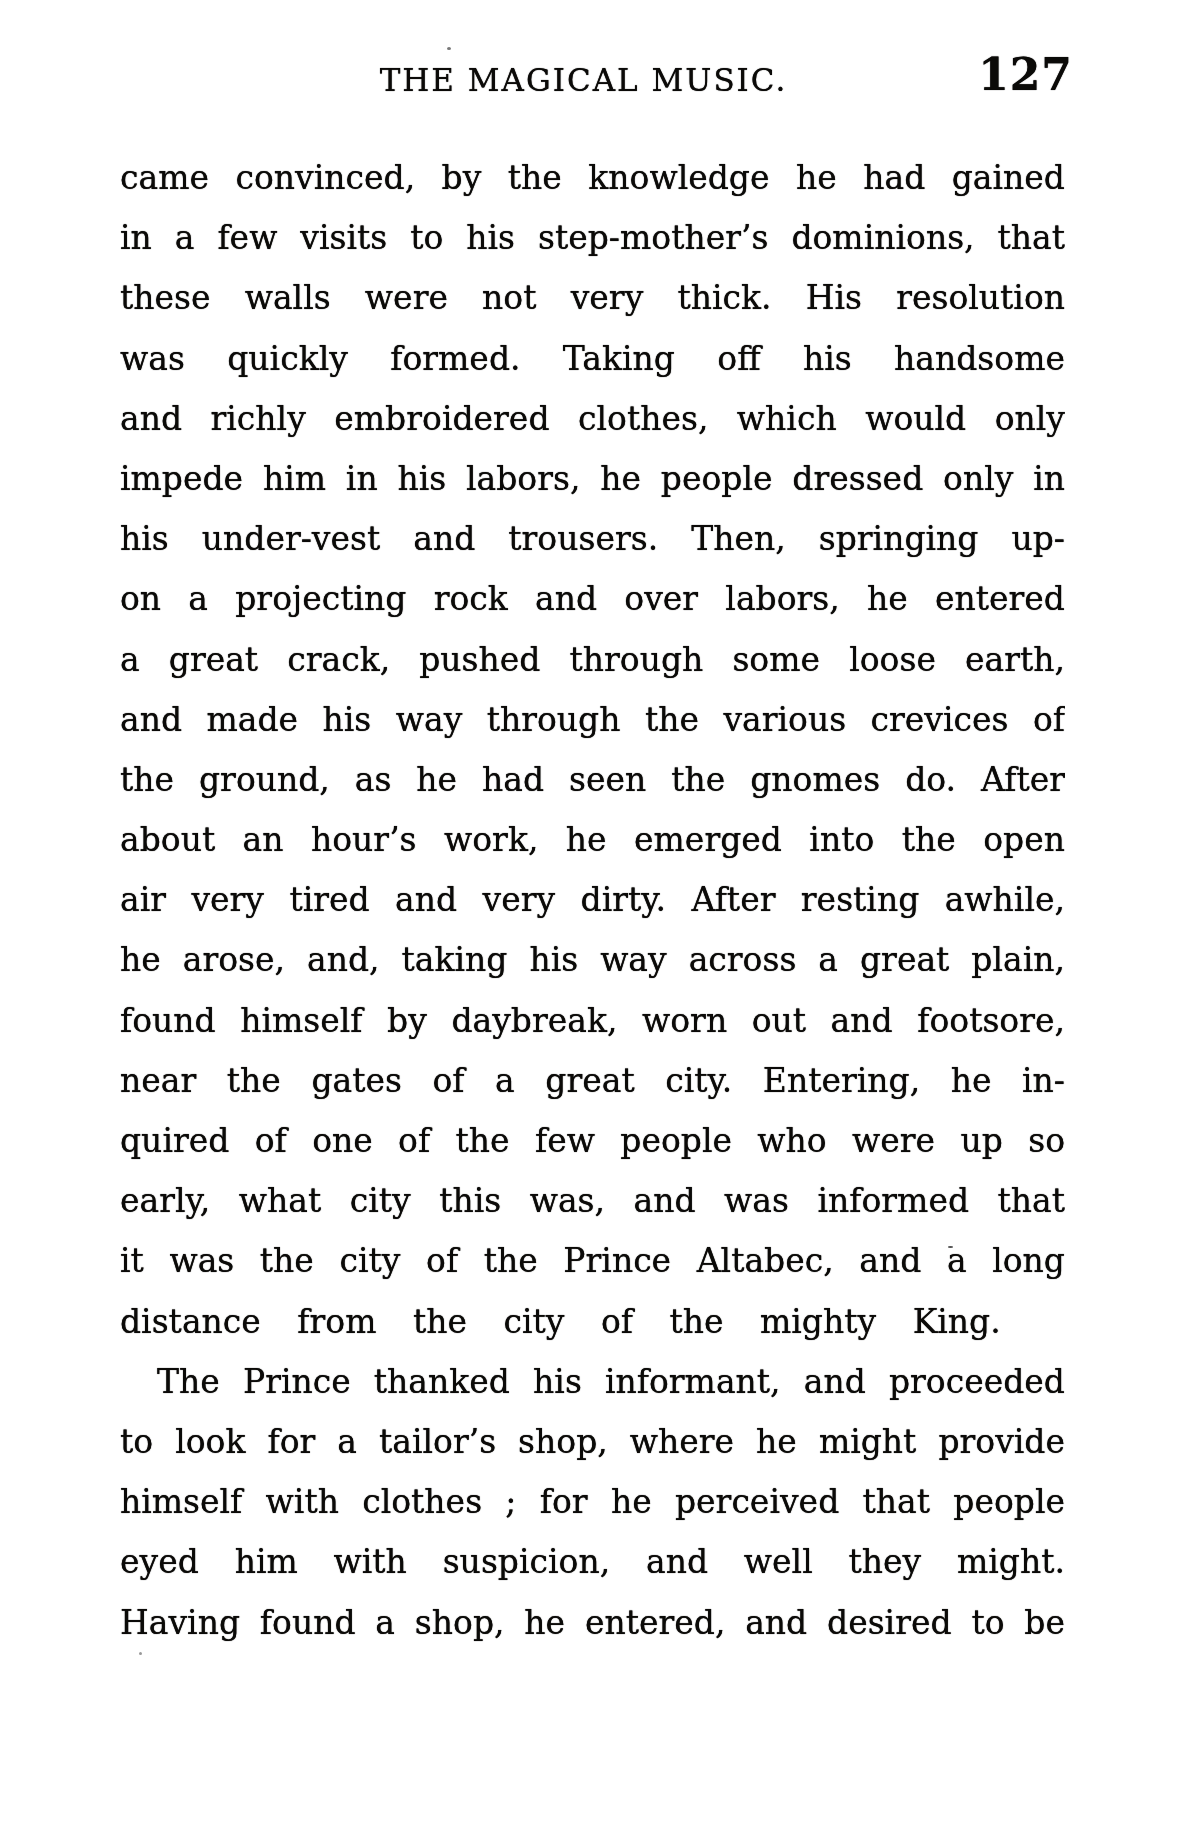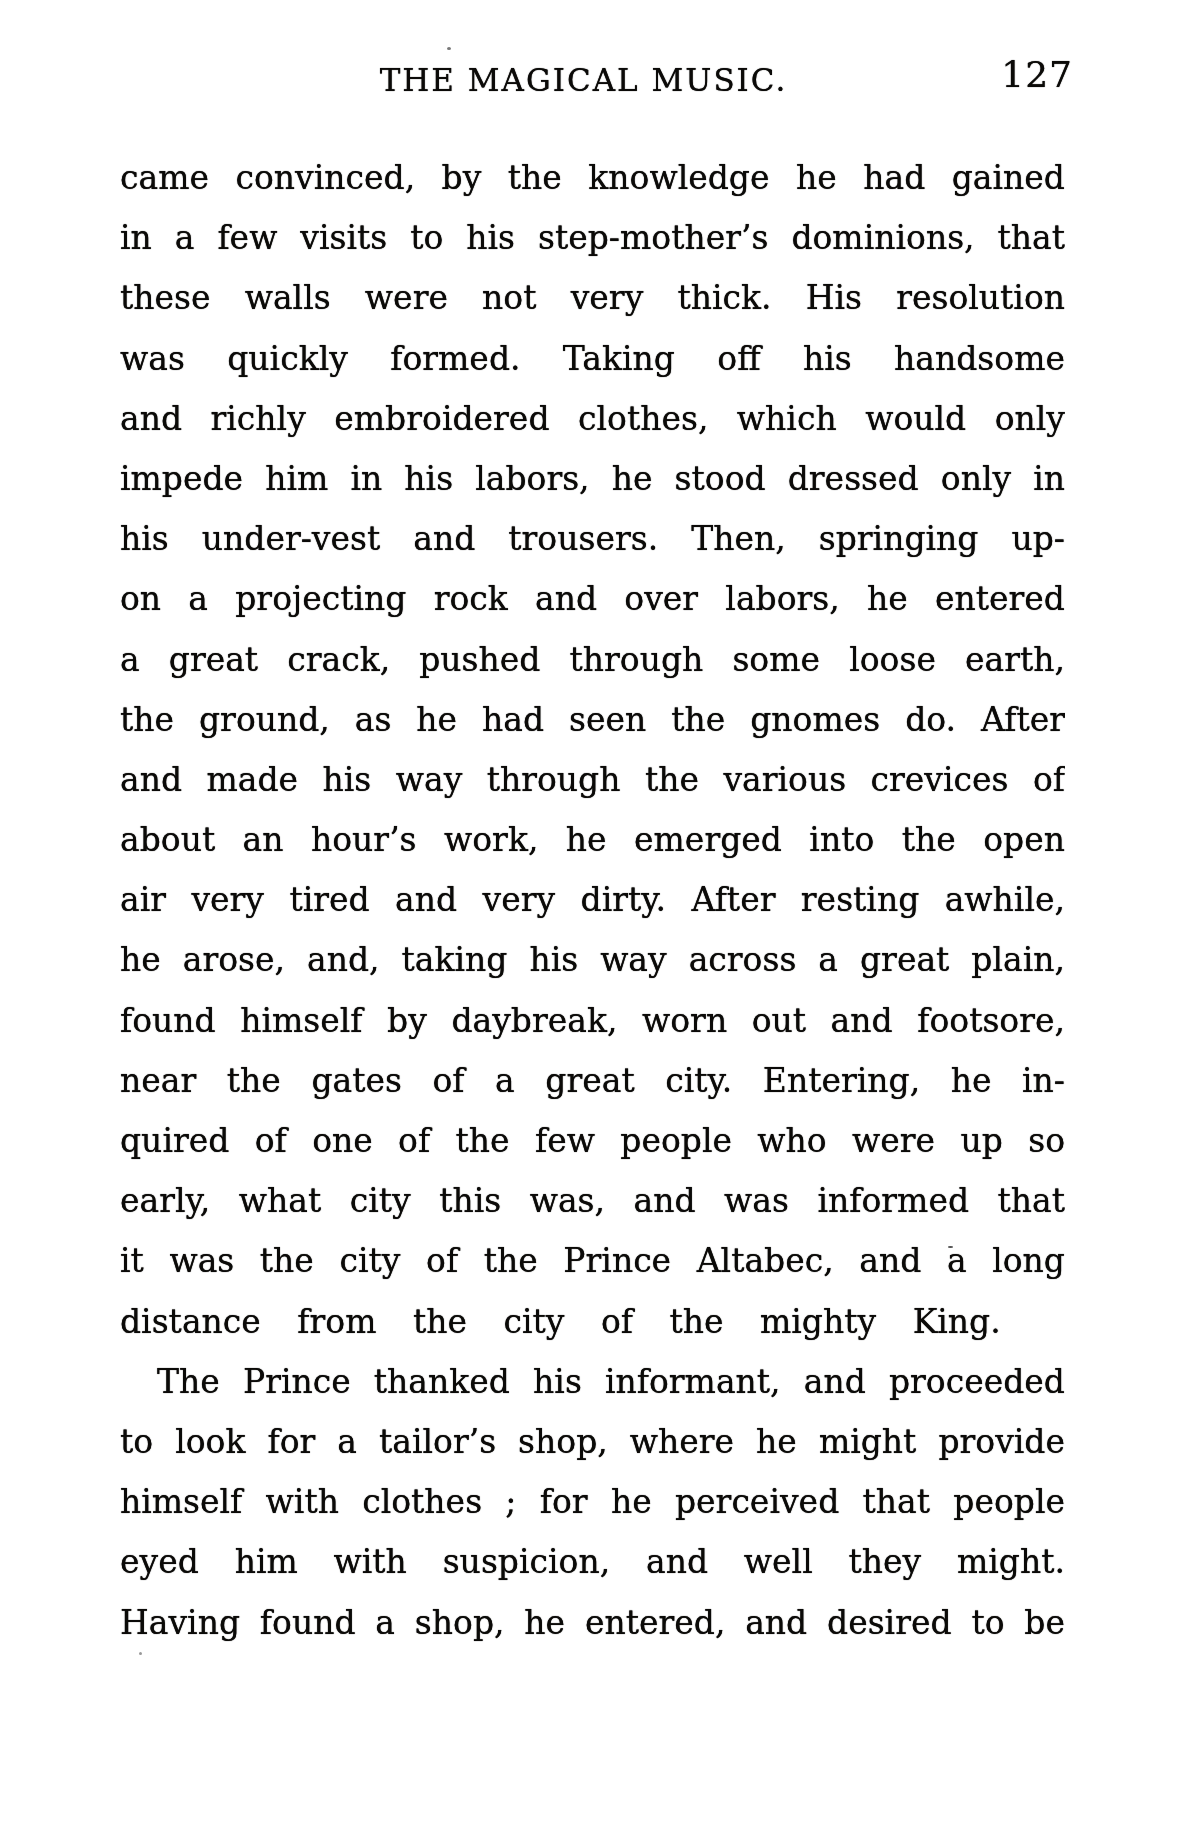--- a/index.html
+++ b/index.html
@@ -26,22 +26,22 @@
     font-size: 31px;
     letter-spacing: 2px;
     line-height: 40px;
     transform: translateX(-9px);
     text-shadow: 0 0 0.9px currentColor;
   }
   .page-number {
     position: absolute;
     top: -5px;
     right: -8px;
-    font-size: 36px;
-    font-weight: normal;
+    font-size: 44px;
+    font-weight: bold;
     letter-spacing: 1px;
     line-height: 40px;
     text-shadow: 0 0 0.9px currentColor;
   }
   .text-block {
     position: absolute;
     top: 148px;
     left: 120px;
     width: 945px;
     font-size: 33px;
@@ -76,26 +76,26 @@
     <span class="running-title">THE MAGICAL MUSIC.</span>
     <span class="page-number">127</span>
   </header>
 
   <main class="text-block">
       <div class="line just">came convinced, by the knowledge he had gained</div>
       <div class="line just">in a few visits to his step-mother’s dominions, that</div>
       <div class="line just">these walls were not very thick.  His resolution</div>
       <div class="line just">was quickly formed.  Taking off his handsome</div>
       <div class="line just">and richly embroidered clothes, which would only</div>
-      <div class="line just">impede him in his labors, he stood dressed only in</div>
+      <div class="line just">impede him in his labors, he people dressed only in</div>
       <div class="line just">his under-vest and trousers.  Then, springing up-</div>
       <div class="line just">on a projecting rock and over labors, he entered</div>
       <div class="line just">a great crack, pushed through some loose earth,</div>
+      <div class="line just">and made his way through the various crevices of</div>
       <div class="line just">the ground, as he had seen the gnomes do.  After</div>
-      <div class="line just">and made his way through the various crevices of</div>
       <div class="line just">about an hour’s work, he emerged into the open</div>
       <div class="line just">air very tired and very dirty.  After resting awhile,</div>
       <div class="line just">he arose, and, taking his way across a great plain,</div>
       <div class="line just">found himself by daybreak, worn out and footsore,</div>
       <div class="line just">near the gates of a great city.  Entering, he in-</div>
       <div class="line just">quired of one of the few people who were up so</div>
       <div class="line just">early, what city this was, and was informed that</div>
       <div class="line just">it was the city of the Prince Altabec, and a long</div>
       <div class="line wide">distance from the city of the mighty King.</div>
       <div class="line just indent">The Prince thanked his informant, and proceeded</div>

